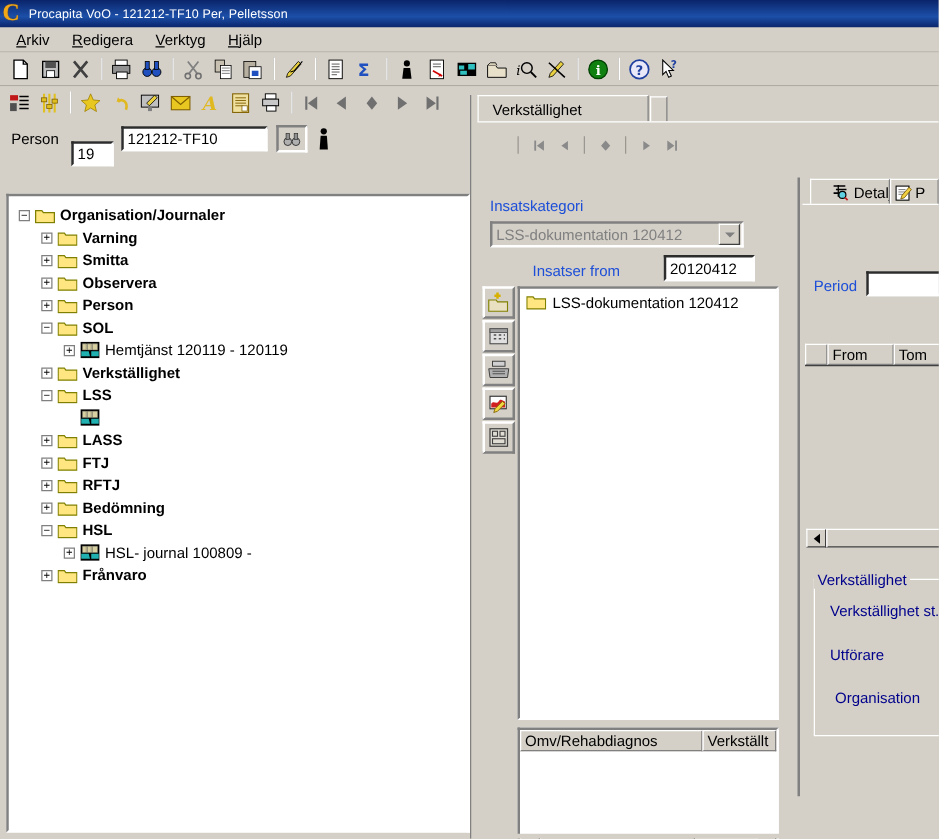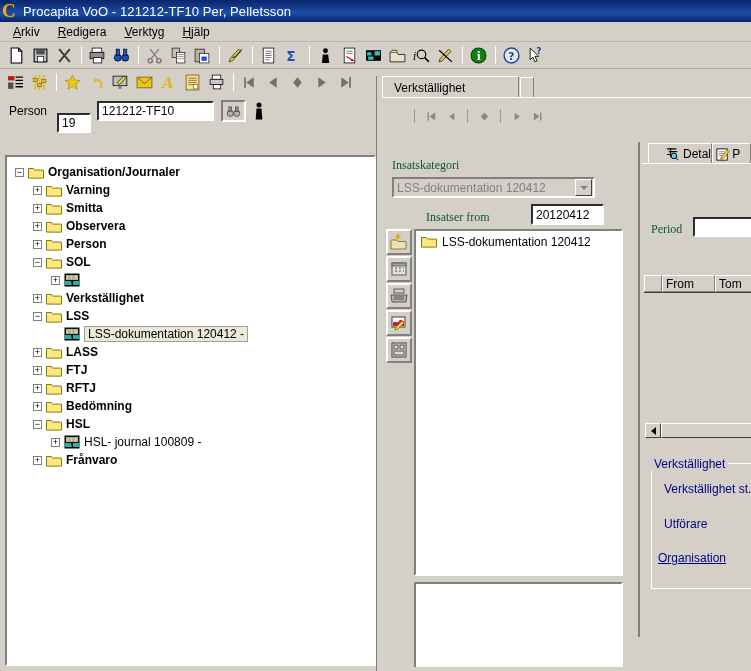--- a/index.html
+++ b/index.html
@@ -33,21 +33,21 @@
   .title-logo::before {
     content: "C";
     position: absolute; left: 0; top: -2px;
     font-family: "Liberation Serif", serif;
     font-weight: bold;
     font-size: 19px;
     color: #f0a818;
     text-shadow: 0 0 1px #a06000;
   }
   .title-text {
-    font-size: 13px;
+    font-size: 10px;
     font-weight: normal;
     letter-spacing: 0.1px;
     white-space: nowrap;
     font-family: "Liberation Sans", sans-serif;
   }
 
   
   .menubar {
     height: 20px;
     background: #d4d0c8;
@@ -222,23 +222,22 @@
     margin-top: 6px;
   }
   .nav-sep { width:1px; height:14px; background:#9a9690; margin:0 6px;}
   .nav-btn {
     width: 20px; height: 18px;
     display:flex; align-items:center; justify-content:center;
     cursor: default;
   }
 
   .lbl-blue {
-    color: #14532d;
+    color: #1d4ed8;
     font-size: 12px;
-    font-family: Liberation Serif, serif;
   }
 
   .ins-kat-label { position:absolute; left:10px; top:60px; }
   .combo {
     position: absolute;
     left: 10px; top: 79px;
     width: 203px; height: 21px;
     background: #d4d0c8;
     border: 2px solid;
     border-top-color:#808080; border-left-color:#808080;
@@ -753,20 +752,21 @@
             <span class="tlabel bold">SOL</span>
           </div>
           <div class="tnode" style="padding-left: 36px;">
             <div class="texp">+</div>
             <svg class="tdoc" viewBox="0 0 16 14">
               <rect x="0.5" y="0.5" width="15" height="13" fill="#000"></rect>
               <rect x="2" y="2" width="12" height="5" fill="#e8e0b0"></rect>
               <path d="M2 2h3v5H2zM6 2h3v5H6zM10 2h4v5h-4z" fill="#d8d0a0" stroke="#505050" stroke-width=".4"></path>
               <path d="M1 8h6l1 4H1zM9 8h6v4H9z" fill="#20b0b0"></path>
             </svg>
+            <span class="tlabel">Hemtjänst 120119 - 120119</span>
           </div>
           <div class="tnode" style="padding-left: 18px;">
             <div class="texp">+</div>
             <svg class="tfolder" viewBox="0 0 16 13">
               <path d="M0.5 2.5h5l1.2 1.6H15.5v8H0.5z" fill="#ffe680" stroke="#808000" stroke-width="1"></path>
             </svg>
             <span class="tlabel bold">Verkställighet</span>
           </div>
           <div class="tnode" style="padding-left: 18px;">
             <div class="texp">−</div>
@@ -776,21 +776,20 @@
             <span class="tlabel bold">LSS</span>
           </div>
           <div class="tnode" style="padding-left: 36px;">
             <div class="texp-spacer"></div>
             <svg class="tdoc" viewBox="0 0 16 14">
               <rect x="0.5" y="0.5" width="15" height="13" fill="#000"></rect>
               <rect x="2" y="2" width="12" height="5" fill="#e8e0b0"></rect>
               <path d="M2 2h3v5H2zM6 2h3v5H6zM10 2h4v5h-4z" fill="#d8d0a0" stroke="#505050" stroke-width=".4"></path>
               <path d="M1 8h6l1 4H1zM9 8h6v4H9z" fill="#20b0b0"></path>
             </svg>
-            <span class="tlabel sel">LSS-dokumentation 120412 -</span>
           </div>
           <div class="tnode" style="padding-left: 18px;">
             <div class="texp">+</div>
             <svg class="tfolder" viewBox="0 0 16 13">
               <path d="M0.5 2.5h5l1.2 1.6H15.5v8H0.5z" fill="#ffe680" stroke="#808000" stroke-width="1"></path>
             </svg>
             <span class="tlabel bold">LASS</span>
           </div>
           <div class="tnode" style="padding-left: 18px;">
             <div class="texp">+</div>
@@ -939,20 +938,24 @@
       <div class="listbox">
         <div class="lb-row">
           <svg width="16" height="13" viewBox="0 0 16 13" style="margin-right:5px;">
             <path d="M0.5 2.5h5l1.2 1.6H15.5v8H0.5z" fill="#ffe680" stroke="#808000" stroke-width="1"></path>
           </svg>
           <span>LSS-dokumentation 120412</span>
         </div>
       </div>
 
       <div class="lowergrid">
+        <div class="gridhdr">
+          <div class="gh gh1">Omv/Rehabdiagnos</div>
+          <div class="gh gh2">Verkställt</div>
+        </div>
         <div class="hscroll">
           <div class="hs-btn"></div>
           <div class="hs-thumb" style="width:124px;"></div>
           <div class="hs-track"></div>
           <div class="hs-btn"></div>
         </div>
       </div>
 
       <div class="detailpane">
         <div class="dp-tabs">
@@ -993,21 +996,21 @@
             <div class="hs-thumb" style="flex:1;"></div>
           </div>
 
           <div class="grp-line-l"></div>
           <div class="grp-line-t"></div>
           <div class="grp-line-t2"></div>
           <div class="grp-line-b"></div>
           <div class="grp-title">Verkställighet</div>
           <div class="grp-lbl" style="left:22px; top:318px;">Verkställighet st.</div>
           <div class="grp-lbl" style="left:22px; top:353px;">Utförare</div>
-          <div class="grp-lbl" style="left:16px; top:387px;text-decoration:underline;">Organisation</div>
+          <div class="grp-lbl" style="left:26px; top:387px;">Organisation</div>
         </div>
       </div>
 
     </div>
   </div>
 
   <div class="bottom-strip"></div>
 </div>
 
 </body></html>

